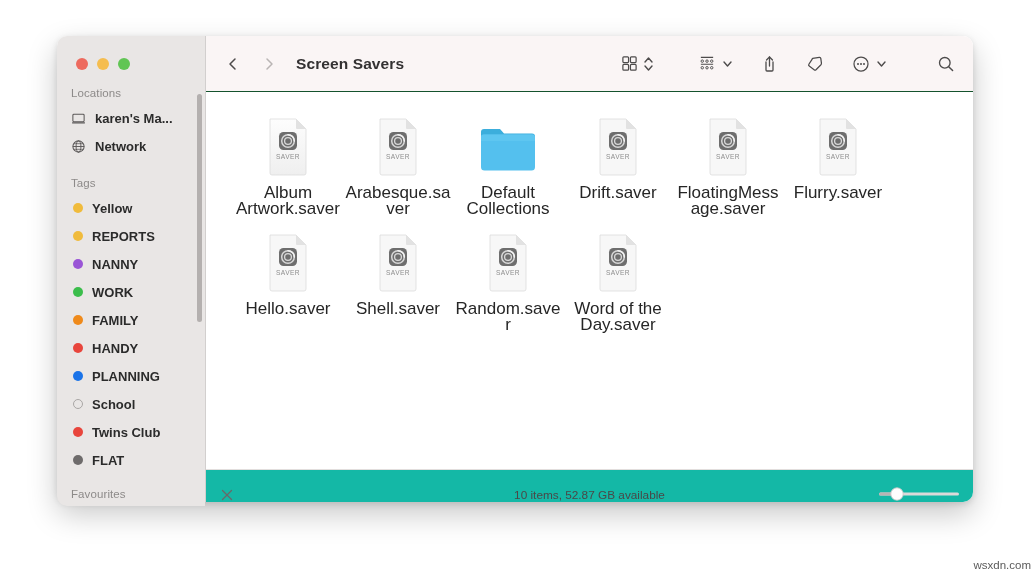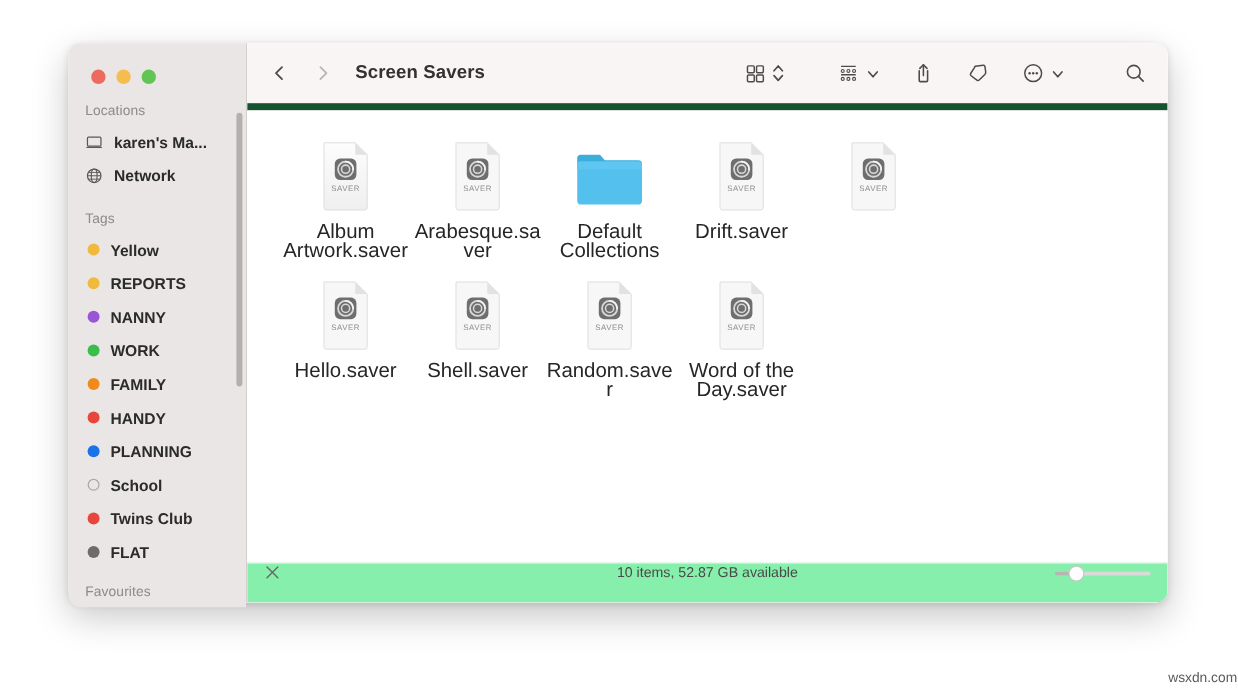--- a/index.html
+++ b/index.html
@@ -64,21 +64,21 @@
     flex:1; display:flex; flex-direction:column;
     background:#ffffff;
     border-radius:0 10px 10px 0;
     overflow:hidden;
     border-left:1px solid #d2cfce;
   }
 
   #toolbar {
     height:56px; flex:0 0 56px;
     background:#faf5f5;
-    border-bottom:6px solid #14532d;
+    border-bottom:1px solid #14532d;
     display:flex; align-items:center;
     padding:0 18px 0 14px;
   }
   .nav-arrow {
     width:26px; height:26px;
     display:flex; align-items:center; justify-content:center;
   }
   #title {
     font-size:15.5px; font-weight:bold; color:#333132;
     margin-left:14px; letter-spacing:.1px;
@@ -107,23 +107,23 @@
   .fname {
     font-size:17px; color:#262626; line-height:15.5px;
     margin-top:9px; padding:0 2px;
     word-wrap:break-word;
   }
   .row2 { margin-top:14px; }
 
   
   #status {
     height:33px; flex:0 0 33px;
-    background:#86efac;
+    background:#14b8a6;
     border-top:1px solid #e2dedd;
-    display:flex; align-items:flex-start;
+    display:flex; align-items:flex-end;
     padding:0 14px;
     position:relative;
     margin-top:38px;
   }
   #status-text {
     position:absolute; left:0; right:0; text-align:center;
     font-size:11.8px; color:#4a4848;
   }
   #slider { margin-left:auto; display:flex; align-items:center; position:relative; z-index:2; }
 
@@ -376,22 +376,37 @@
             <svg width="46" height="58" viewBox="0 0 46 58">
               <path d="M5 1 H31 L41 11 V55 Q41 57 39 57 H7 Q5 57 5 55 Z" fill="#f7f7f7" stroke="#dcdcdc" stroke-width="0.8"></path>
               <path d="M31 1 L41 11 H32 Q31 11 31 10 Z" fill="#e2e2e2"></path>
               <rect x="14" y="14" width="18" height="18" rx="4.5" fill="#6e6e6e"></rect>
               <circle cx="23" cy="23" r="6.3" fill="none" stroke="#d8d8d8" stroke-width="1.5"></circle>
               <circle cx="23" cy="23" r="3.4" fill="none" stroke="#d8d8d8" stroke-width="1.3"></circle>
               <path d="M23 16.7 A6.3 6.3 0 0 1 29.3 23" fill="none" stroke="#f2f2f2" stroke-width="1.6" stroke-linecap="round"></path>
               <text x="23" y="41" font-family="Liberation Sans, sans-serif" font-size="6.6" fill="#8e8e8e" text-anchor="middle" letter-spacing="0.4">SAVER</text>
             </svg>
           </div>
-        </div>
-
+          <div class="fname">FloatingMessage.saver</div>
+        </div>
+
+        <div class="cell">
+          <div class="icon-wrap">
+            <svg width="46" height="58" viewBox="0 0 46 58">
+              <path d="M5 1 H31 L41 11 V55 Q41 57 39 57 H7 Q5 57 5 55 Z" fill="#f7f7f7" stroke="#dcdcdc" stroke-width="0.8"></path>
+              <path d="M31 1 L41 11 H32 Q31 11 31 10 Z" fill="#e2e2e2"></path>
+              <rect x="14" y="14" width="18" height="18" rx="4.5" fill="#6e6e6e"></rect>
+              <circle cx="23" cy="23" r="6.3" fill="none" stroke="#d8d8d8" stroke-width="1.5"></circle>
+              <circle cx="23" cy="23" r="3.4" fill="none" stroke="#d8d8d8" stroke-width="1.3"></circle>
+              <path d="M23 16.7 A6.3 6.3 0 0 1 29.3 23" fill="none" stroke="#f2f2f2" stroke-width="1.6" stroke-linecap="round"></path>
+              <text x="23" y="41" font-family="Liberation Sans, sans-serif" font-size="6.6" fill="#8e8e8e" text-anchor="middle" letter-spacing="0.4">SAVER</text>
+            </svg>
+          </div>
+          <div class="fname">Flurry.saver</div>
+        </div>
       </div>
 
       <div class="grid-row row2">
 
         <div class="cell first">
           <div class="icon-wrap">
             <svg width="46" height="58" viewBox="0 0 46 58">
               <path d="M5 1 H31 L41 11 V55 Q41 57 39 57 H7 Q5 57 5 55 Z" fill="#f7f7f7" stroke="#dcdcdc" stroke-width="0.8"></path>
               <path d="M31 1 L41 11 H32 Q31 11 31 10 Z" fill="#e2e2e2"></path>
               <rect x="14" y="14" width="18" height="18" rx="4.5" fill="#6e6e6e"></rect>

